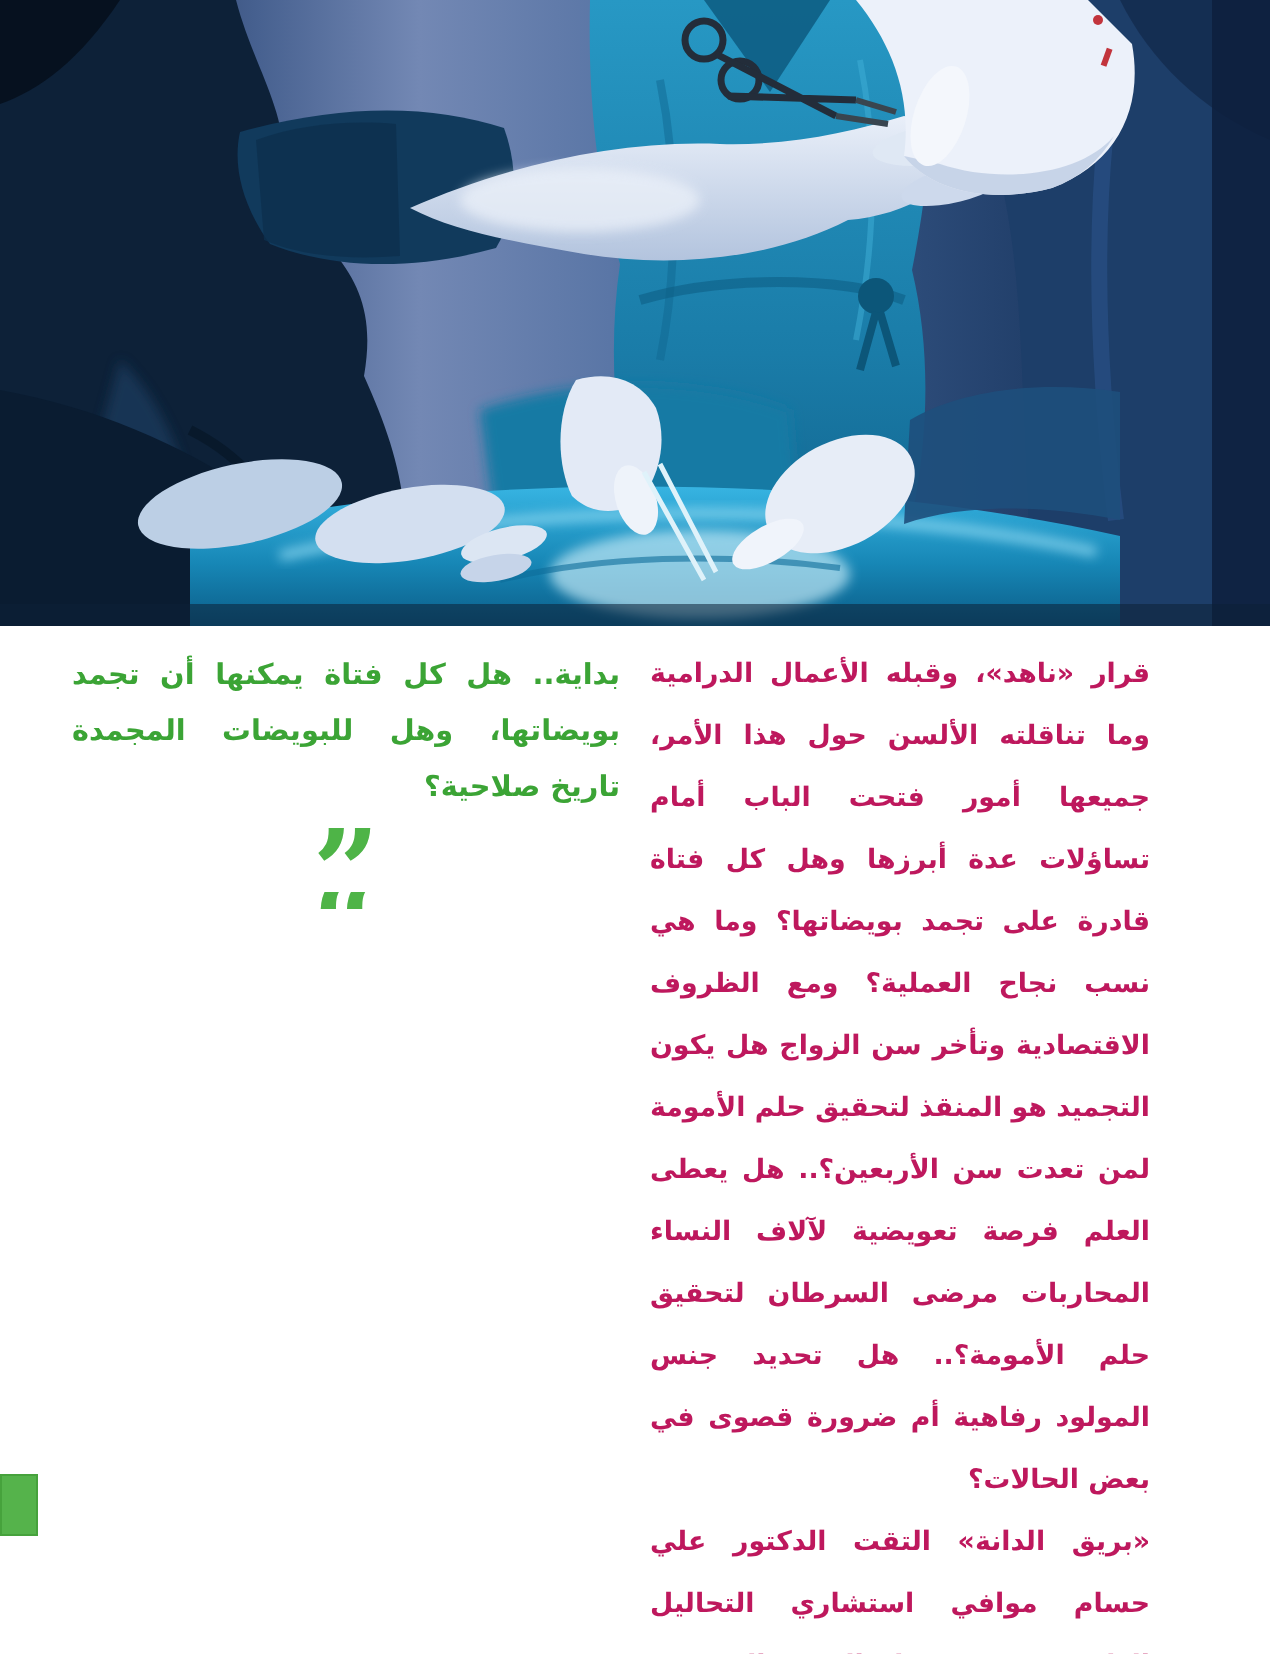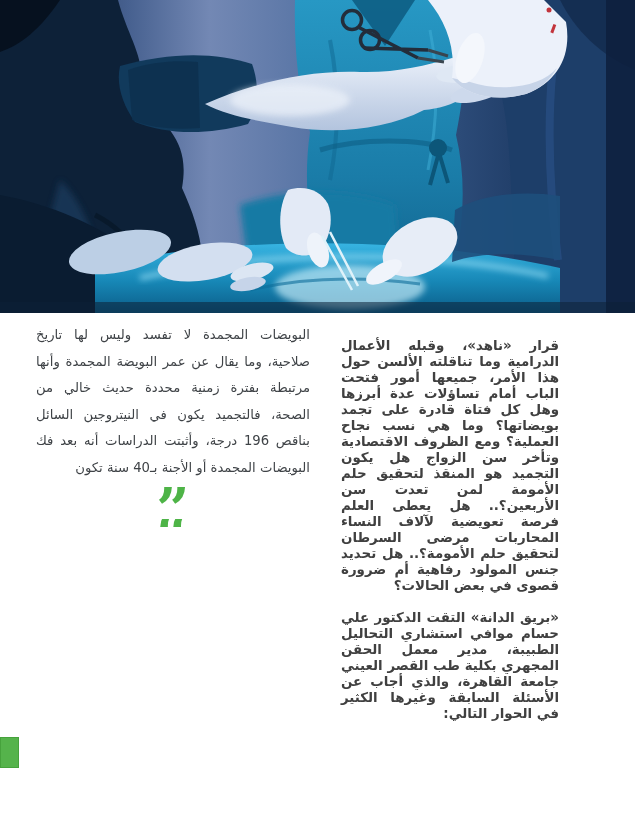--- a/index.html
+++ b/index.html
@@ -9,22 +9,22 @@
   }
   .photo{width:635px;height:313px;overflow:hidden;}
   .photo svg{display:block;width:100%;height:100%;}
 
   .content{direction:rtl;display:flex;gap:15px;padding:9px 60px 0 36px;}
   .col{box-sizing:border-box;}
   .col-intro{flex:0 0 250px;width:250px;}
   .col-qa{flex:0 0 274px;width:274px;}
 
   .col-intro p{
-    margin:16px;font-size:13.4px;font-weight:bold;line-height:16px;
-    text-align:justify;color:#404040;
+    margin:0;font-size:13.4px;font-weight:bold;line-height:31px;
+    text-align:justify;color:#be185d;
   }
   .question{
     margin:2px 0 6px 0;font-size:14.4px;font-weight:bold;line-height:28px;
     color:#3ba435;text-align:justify;
   }
   .answer{
     margin:0;font-size:13.2px;font-weight:normal;line-height:26.5px;
     color:#3f4347;text-align:justify;
   }
   .pullquote{margin-top:6px;text-align:center;}
@@ -156,21 +156,21 @@
   </div>
 
   <div class="content" dir="rtl">
 
     <div class="col col-intro">
       <p>قرار «ناهد»، وقبله الأعمال الدرامية وما تناقلته الألسن حول هذا الأمر، جميعها أمور فتحت الباب أمام تساؤلات عدة أبرزها وهل كل فتاة قادرة على تجمد بويضاتها؟ وما هي نسب نجاح العملية؟ ومع الظروف الاقتصادية وتأخر سن الزواج هل يكون التجميد هو المنقذ لتحقيق حلم الأمومة لمن تعدت سن الأربعين؟.. هل يعطى العلم فرصة تعويضية لآلاف النساء المحاربات مرضى السرطان لتحقيق حلم الأمومة؟.. هل تحديد جنس المولود رفاهية أم ضرورة قصوى في بعض الحالات؟</p>
       <p>«بريق الدانة» التقت الدكتور علي حسام موافي استشاري التحاليل الطبيبة، مدير معمل الحقن المجهري بكلية طب القصر العيني جامعة القاهرة، والذي أجاب عن الأسئلة السابقة وغيرها الكثير في الحوار التالي:</p>
     </div>
 
     <div class="col col-qa">
-      <p class="answer">البويضات المجمدة لا تفسد وليس لها تاريخ صلاحية، وما يقال عن عمر البويضة المجمدة وأنها مرتبطة بفترة زمنية محددة حديث خالي من الصحة، فالتجميد يكون في النيتروجين السائل بناقص 196 درجة، وأثبتت الدراسات أنه بعد فك البويضات المجمدة أو الأجنة بـ40 سنة تكون</p>
+      <h2 class="question">بداية.. هل كل فتاة يمكنها أن تجمد بويضاتها، وهل للبويضات المجمدة تاريخ صلاحية؟</h2>
 
       <div class="pullquote">
         <div class="qmark top">”</div>
         <div class="qmark bottom">“</div>
       </div>
     </div>
   </div>
 
   <div class="green-square"></div>
 </div>

